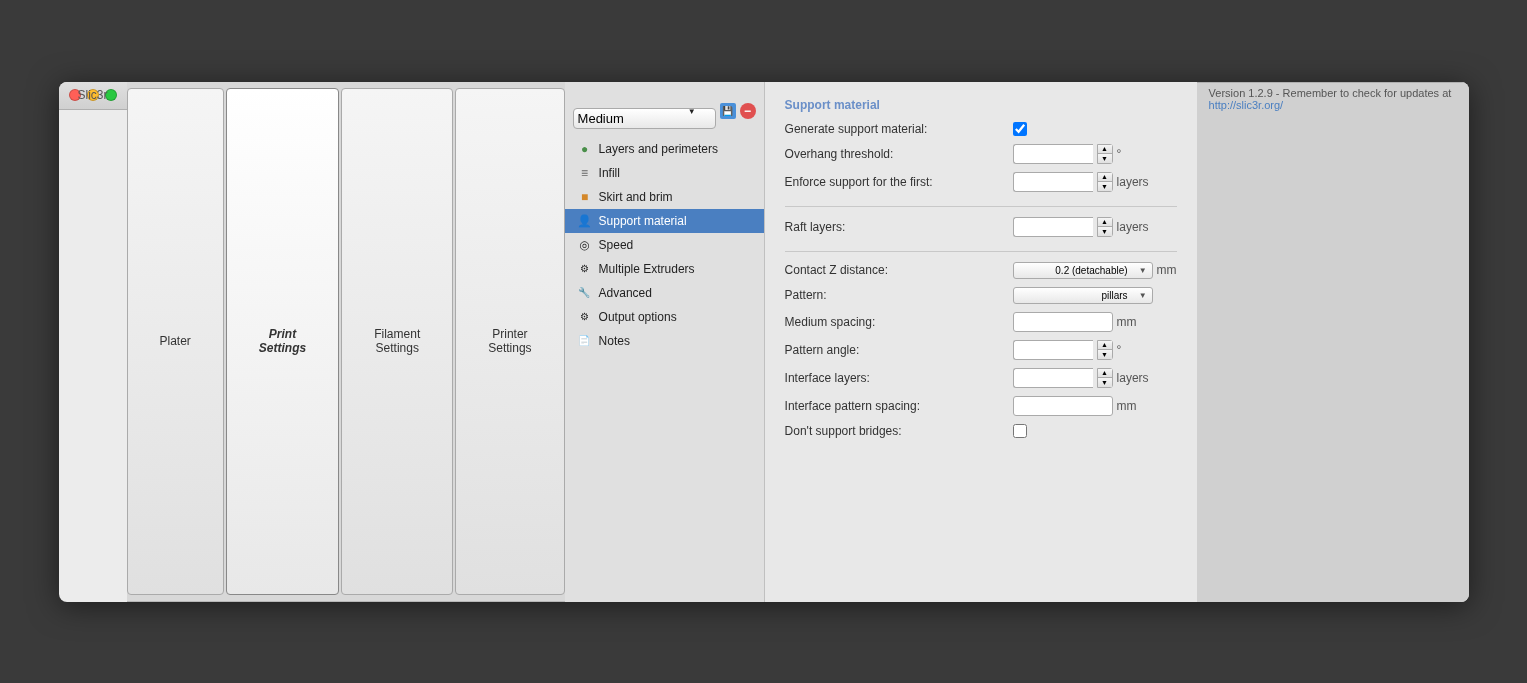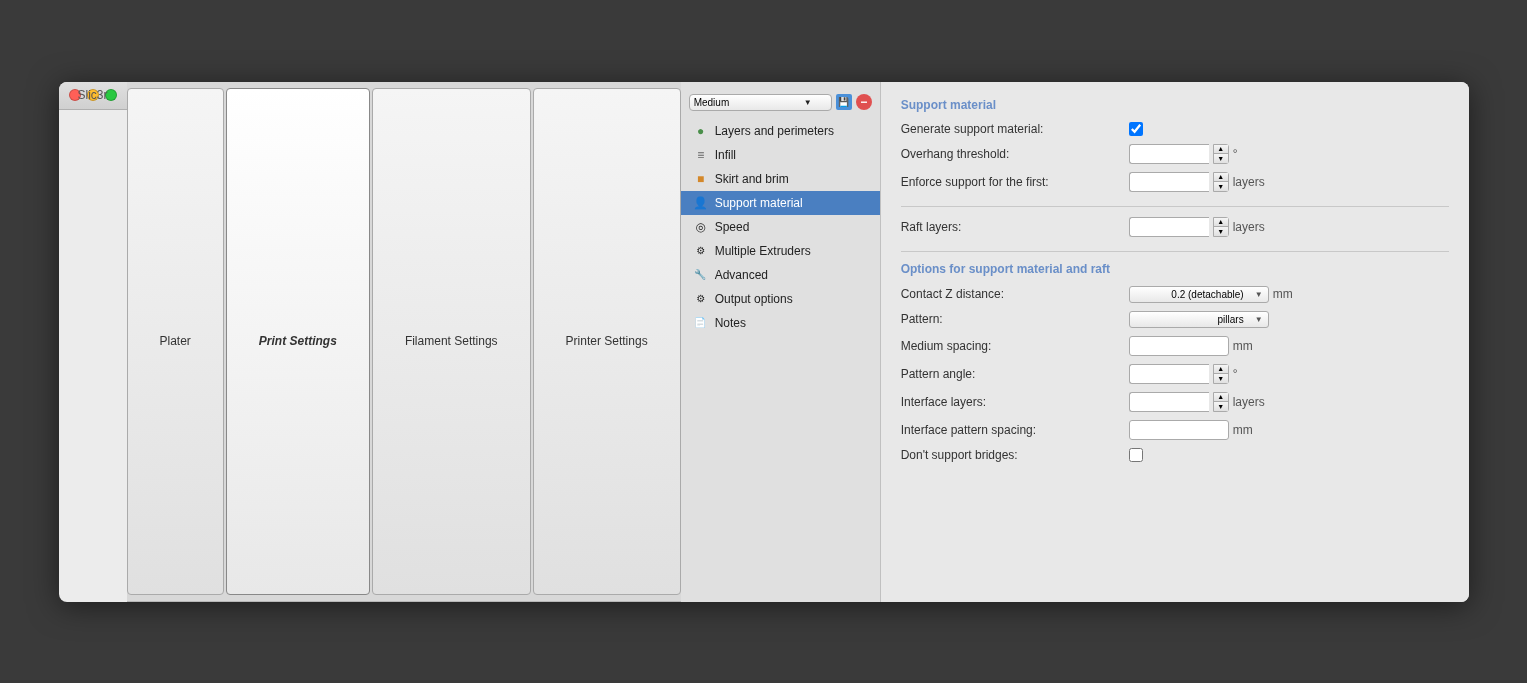--- a/index.html
+++ b/index.html
@@ -90,26 +90,27 @@
     }
     .preset-row {
       display: flex;
       align-items: center;
       padding: 4px 8px;
       gap: 4px;
       margin-bottom: 4px;
     }
     .preset-select {
       flex: 1;
-      font-size: 10px;
+      font-size: 13px;
       padding: 2px 4px;
       background: linear-gradient(to bottom, #fff, #e8e8e8);
       border: 1px solid #aaa;
       border-radius: 4px;
       appearance: none;
+      margin-top: 14px;
       -webkit-appearance: none;
     }
     .icon-save {
       width: 16px;
       height: 16px;
       background: #4a90d9;
       border-radius: 2px;
       display: flex;
       align-items: center;
       justify-content: center;
@@ -383,21 +384,20 @@
           <div class="spinner-buttons">
             <button class="spin-up">▲</button>
             <button class="spin-down">▼</button>
           </div>
           <span class="unit-label">layers</span>
         </div>
       </div>
 
       <div class="divider"></div>
 
-      <div class="section-title">Options for support material and raft</div>
 
       <div class="form-grid">
 
         <span class="form-label">Contact Z distance:</span>
         <div class="form-control">
           <div class="select-wrapper">
             <select class="select-input">
               <option>0.2 (detachable)</option>
               <option>0 (soluble)</option>
               <option>0.1</option>
@@ -453,13 +453,16 @@
 
         <span class="form-label">Don't support bridges:</span>
         <div class="form-control">
           <input type="checkbox" class="checkbox-input" style="">
         </div>
       </div>
 
     </div>
   </div>
 
+  <div class="status-bar">
+    <span>Version 1.2.9 - Remember to check for updates at <a href="#">http://slic3r.org/</a></span>
+  </div>
 </div>
 
 </body></html>

